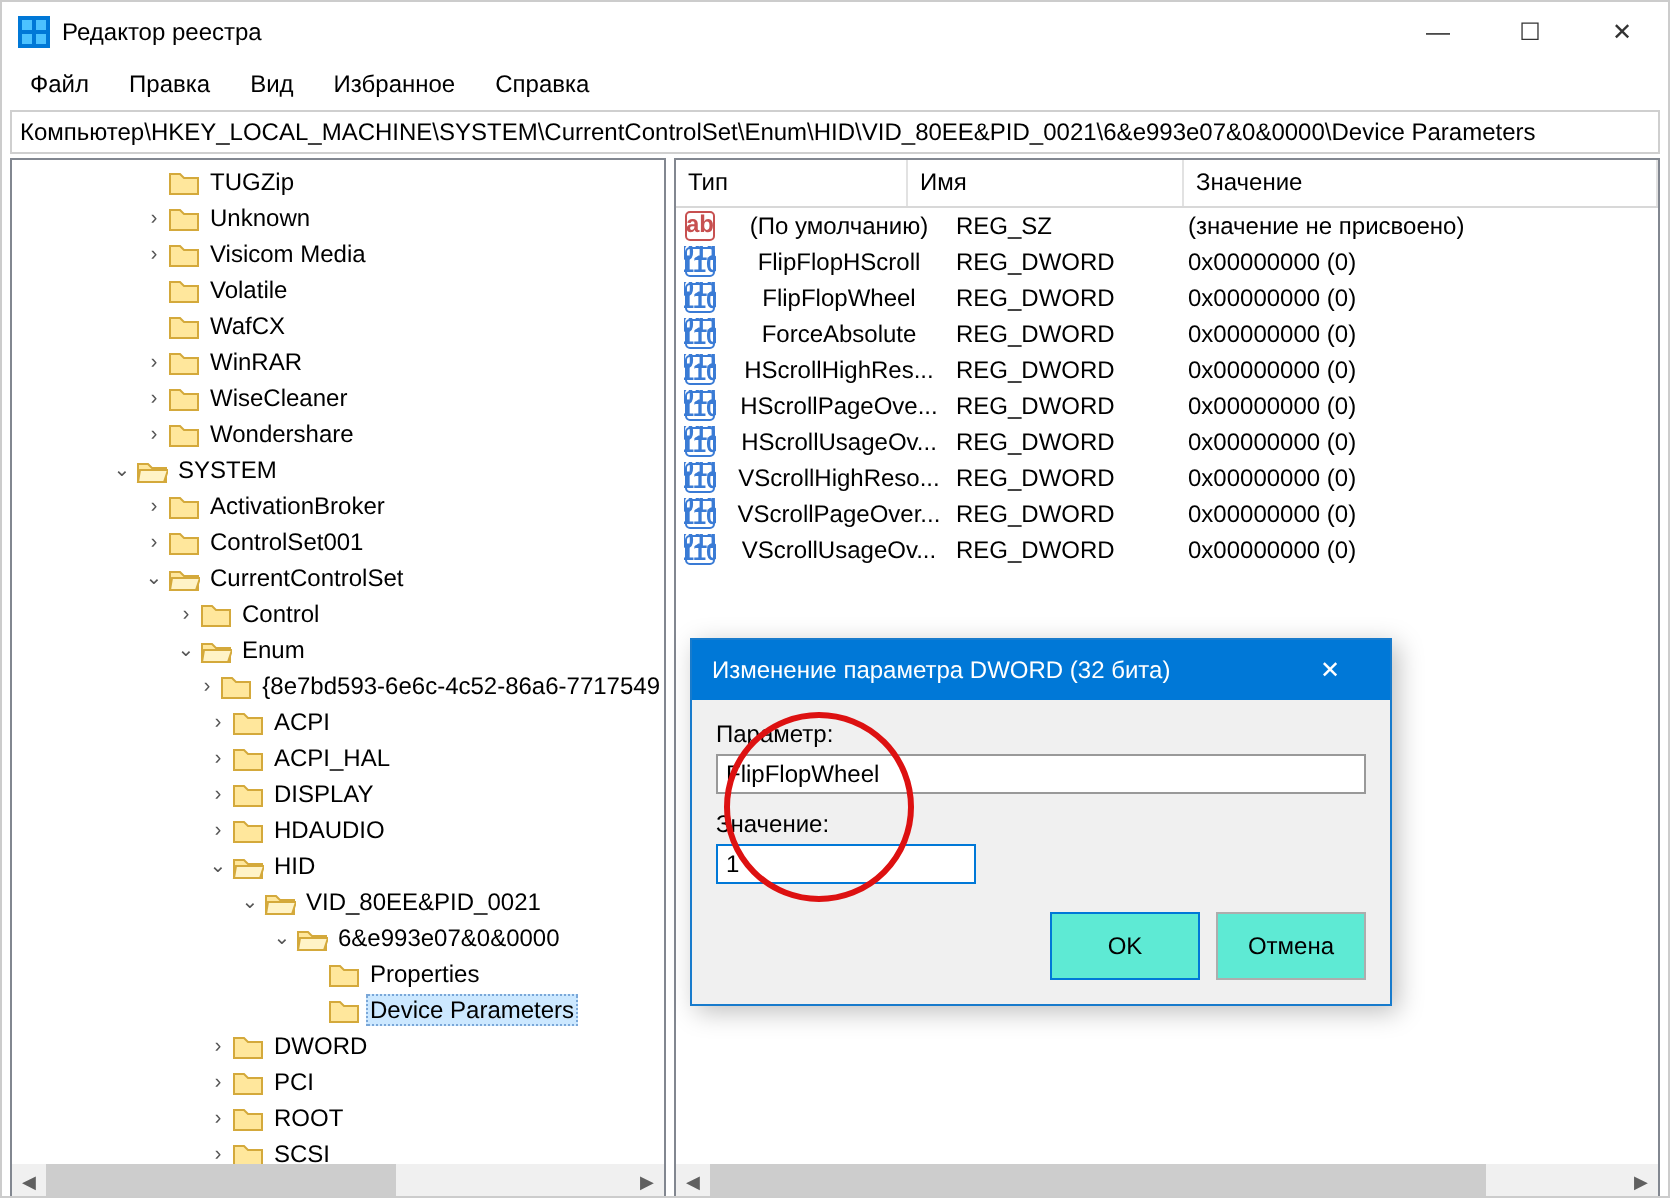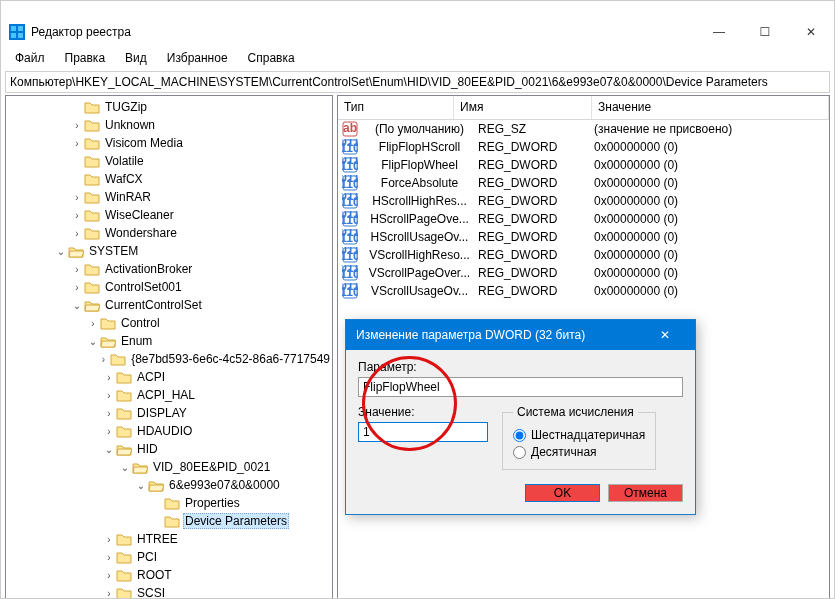--- a/index.html
+++ b/index.html
@@ -1,18 +1,18 @@
 <!DOCTYPE html>
 <html><head>
 <meta charset="utf-8">
 <style>
 * { box-sizing: border-box; margin: 0; padding: 0; font-family: "Segoe UI", Tahoma, sans-serif; font-size: 12px; }
 body { background: #fff; width: 835px; height: 599px; overflow: hidden; border: 1px solid #ccc; }
 
-.titlebar { height: 30px; display: flex; align-items: center; padding: 0 0 0 8px; background: #fff; margin-top: 16px; }
+.titlebar { height: 30px; display: flex; align-items: center; padding: 0 0 0 8px; background: #fff; }
 .titlebar .app-icon { width: 16px; height: 16px; margin-right: 6px; }
 .titlebar .title { flex: 1; color: #000; }
 .titlebar .win-controls { display: flex; }
 .titlebar .win-btn { width: 46px; height: 30px; display: flex; align-items: center; justify-content: center; color: #333; }
 
 .menubar { height: 22px; display: flex; align-items: center; padding: 0 6px; gap: 4px; }
 .menubar .menu-item { padding: 2px 8px; }
 
 .addressbar { height: 22px; border: 1px solid #cfcfcf; margin: 2px 4px; padding: 2px 4px; display: flex; align-items: center; background: #fff; }
 .addressbar span { white-space: nowrap; overflow: hidden; }
@@ -54,21 +54,21 @@
 .dialog .dlg-body { padding: 10px 12px 12px 12px; }
 .dialog .dlg-label { margin-bottom: 3px; }
 .dialog .dlg-input-ro { border: 1px solid #999; background: #fff; padding: 2px 4px; width: 100%; margin-bottom: 8px; height: 20px; }
 .dialog .dlg-row { display: flex; gap: 14px; }
 .dialog .dlg-col-left { width: 130px; }
 .dialog .dlg-input { border: 1px solid #0078d7; background: #fff; padding: 2px 4px; width: 100%; height: 20px; }
 .dialog fieldset { border: 1px solid #ccc; padding: 6px 10px 10px 10px; }
 .dialog fieldset legend { padding: 0 4px; }
 .dialog .radio-row { display: flex; align-items: center; gap: 5px; margin-top: 3px; }
 .dialog .dlg-buttons { display: flex; justify-content: flex-end; gap: 8px; margin-top: 14px; }
-.dialog .dlg-btn { min-width: 75px; height: 18px; background: #ef4444; border: 1px solid #adadad; }
+.dialog .dlg-btn { min-width: 75px; height: 34px; background: #5eead4; border: 1px solid #adadad; }
 .dialog .dlg-btn.default { border: 1px solid #0078d7; }
 
 .red-circle { position: absolute; border: 3px solid #d11; border-radius: 50%; pointer-events: none; }
 
 svg.folder-icon { display: block; }
 </style>
 </head>
 <body>
 
 <svg width="0" height="0" style="position:absolute">
@@ -367,21 +367,21 @@
           <span class="label">Device Parameters</span>
         </div>
         <div class="tree-row">
           <span class="indent" style="width: 96px;"></span>
           <span class="toggle">›</span>
           <span class="folder">
             <svg class="folder-icon" width="16" height="14">
               <use href="#folder-closed"></use>
             </svg>
           </span>
-          <span class="label">HTREE</span>
+          <span class="label">DWORD</span>
         </div>
         <div class="tree-row">
           <span class="indent" style="width: 96px;"></span>
           <span class="toggle">›</span>
           <span class="folder">
             <svg class="folder-icon" width="16" height="14">
               <use href="#folder-closed"></use>
             </svg>
           </span>
           <span class="label">PCI</span>
@@ -519,31 +519,20 @@
     <span class="dlg-close">✕</span>
   </div>
   <div class="dlg-body">
     <div class="dlg-label">Параметр:</div>
     <div class="dlg-input-ro">FlipFlopWheel</div>
     <div class="dlg-row">
       <div class="dlg-col-left">
         <div class="dlg-label">Значение:</div>
         <input class="dlg-input" value="1" style="">
       </div>
-      <fieldset>
-        <legend>Система исчисления</legend>
-        <label class="radio-row">
-          <input type="radio" name="base" checked="" style="">
-          <span>Шестнадцатеричная</span>
-        </label>
-        <label class="radio-row">
-          <input type="radio" name="base" style="">
-          <span>Десятичная</span>
-        </label>
-      </fieldset>
     </div>
     <div class="dlg-buttons">
       <button class="dlg-btn default">OK</button>
       <button class="dlg-btn">Отмена</button>
     </div>
   </div>
 </div>
 
 <div class="red-circle" style="left:362px; top:356px; width:95px; height:95px"></div>
 

